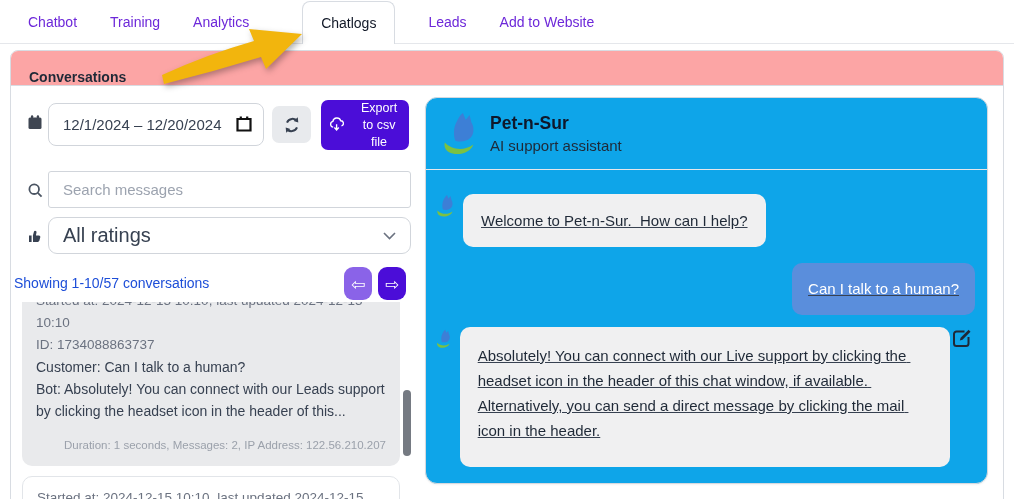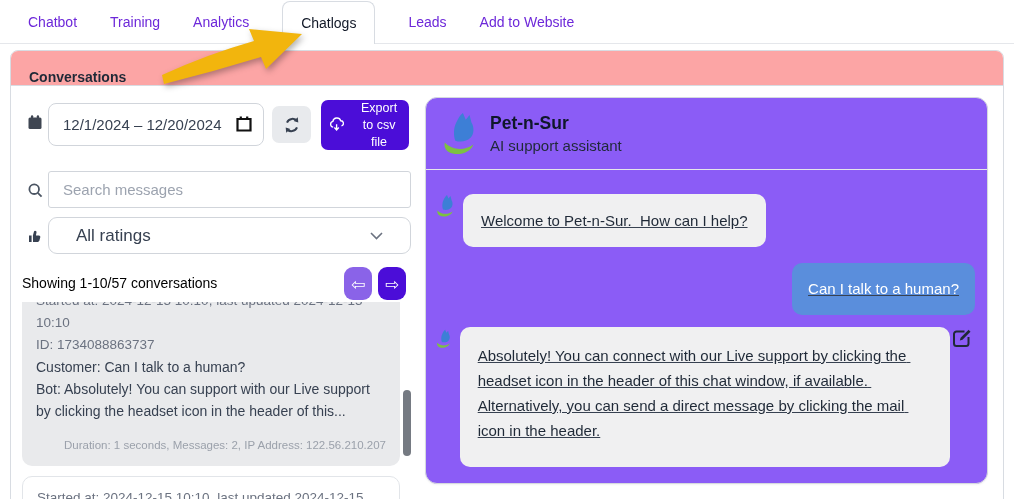--- a/index.html
+++ b/index.html
@@ -7,21 +7,21 @@
     font-family:"Liberation Sans", sans-serif; color:#374151; }
 
   
   .tabbar { position:absolute; left:0; top:0; width:1014px; height:44px;
     display:flex; align-items:flex-end; padding-left:28px;
     border-bottom:1px solid #e5e7eb; background:#fff; }
   .tab { font-size:14px; color:var(--color-tab_link,#6d28d9); padding:13px 0;
     margin-right:33px; cursor:pointer; white-space:nowrap; }
   .tab.active { color:#111827; background:#fff; border:1px solid #d8dce2;
     border-bottom:none; border-radius:8px 8px 0 0; padding:13px 18px;
-    margin-bottom:-1px; font-weight:500; }
+    margin-bottom:-1px; font-weight:500;margin-left:20px; }
 
   
   .annotation-arrow { position:absolute; left:150px; top:4px; z-index:60; pointer-events:none; }
 
   
   .panel { position:absolute; left:10px; right:10px; top:50px; bottom:-30px;
     background:#fff; border:1px solid #d8dce2; border-radius:8px 8px 0 0; overflow:hidden; }
   .panel-header { height:35px; background:#fca5a5; border-bottom:1px solid #d8dce2;
     display:flex; align-items:flex-end; padding:0 18px; }
   .panel-title { font-size:14px; font-weight:700; color:#1f2937; }
@@ -47,45 +47,45 @@
 
   .search-icon { left:16px; top:96px; }
   .search-input { position:absolute; left:37px; top:85px; width:363px; height:37px;
     border:1px solid #d1d5db; border-radius:3px; font-family:"Liberation Sans",sans-serif;
     font-size:15px; color:#374151; padding:0 14px; outline:none; }
   .search-input::placeholder { color:#9ca3af; }
 
   .thumb-icon { left:16px; top:142px; }
   .ratings-select { position:absolute; left:37px; top:131px; width:363px; height:37px;
     border:1px solid #d1d5db; border-radius:9px; background:#fff;
-    display:flex; align-items:center; padding:0 27px; font-size:17px; color:#374151;
+    display:flex; align-items:center; padding:0 14px; font-size:20px; color:#374151;
     cursor:pointer; }
   .ratings-select .chev { margin-left:auto; }
 
-  .showing-text { position:absolute; left:11px; top:189px; font-size:14px; color:#000000; }
+  .showing-text { position:absolute; left:3px; top:189px; font-size:14px; color:#1d4ed8; }
   .pg-btn { position:absolute; top:181px; width:28px; height:33px; border:none;
     border-radius:9px; color:#fff; font-size:17px; display:flex; align-items:center;
     justify-content:center; cursor:pointer; font-family:"DejaVu Sans",sans-serif; }
   .pg-prev { left:333px; background:var(--color-accent_light,#8a63e8); }
   .pg-next { left:367px; background:var(--color-accent,#4b0dd8); }
 
   
   .conv-list { position:absolute; left:11px; top:216px; width:378px; bottom:0; overflow:hidden; }
   .conv-card { border-radius:10px; padding:10px 14px; font-size:14px; line-height:22px; }
   .conv-card.selected { background:var(--color-selected_card,#e9eaec); margin-top:-22px; }
   .conv-card.plain { background:#fff; border:1px solid #e2e5e9; margin-top:10px; }
   .conv-started, .conv-id { color:#6b7280; font-size:13.5px; }
   .conv-line { color:#374151; }
   .conv-meta { font-size:11.5px; color:#9ba1ab; text-align:right; margin-top:12px; }
   .list-scrollbar { position:absolute; left:392px; top:304px; width:8px; height:66px;
     background:#757a82; border-radius:4px; }
 
   
   .chat-card { position:absolute; left:414px; top:11px; width:563px; height:387px;
-    background:#8b5cf6; border:1px solid #d5d9df; border-radius:12px;
+    background:#0ea5e9; border:1px solid #d5d9df; border-radius:12px;
     box-shadow:0 1px 2px rgba(0,0,0,.05); overflow:hidden; }
   .chat-header { height:72px; border-bottom:1px solid #e5e7eb; display:flex;
     align-items:center; padding:0 16px; gap:10px; }
   .chat-title { font-size:17.5px; font-weight:700; color:#0f172a; }
   .chat-subtitle { font-size:15px; color:#1f2937; margin-top:3px; }
   .chat-body { padding:24px 12px 0 10px; }
   .msg-row { display:flex; align-items:flex-start;text-decoration:underline; }
   .bubble { border-radius:10px; font-size:15px; color:#1f2937; white-space:pre-wrap; }
   .bot-bubble { background:var(--color-bot_bubble,#f0f0f1); padding:16px 18px;
     margin-left:7px; line-height:21px; }
@@ -169,21 +169,21 @@
     </button>
     <button class="pg-btn pg-next">
       <span>⇨</span>
     </button>
 
     <div class="conv-list">
       <div class="conv-card selected">
         <div class="conv-started">Started at: 2024-12-15 10:10, last updated 2024-12-15 10:10</div>
         <div class="conv-id">ID: 1734088863737</div>
         <div class="conv-line">Customer: Can I talk to a human?</div>
-        <div class="conv-line">Bot: Absolutely! You can support with our Live support by clicking the headset icon in the header of this...</div>
+        <div class="conv-line">Bot: Absolutely! You can connect with our Leads support by clicking the headset icon in the header of this...</div>
         <div class="conv-meta">Duration: 1 seconds, Messages: 2, IP Address: 122.56.210.207</div>
       </div>
       <div class="conv-card plain">
         <div class="conv-started">Started at: 2024-12-15 10:10, last updated 2024-12-15 10:10</div>
 
       </div>
     </div>
     <div class="list-scrollbar"></div>
 
     <div class="chat-card">

